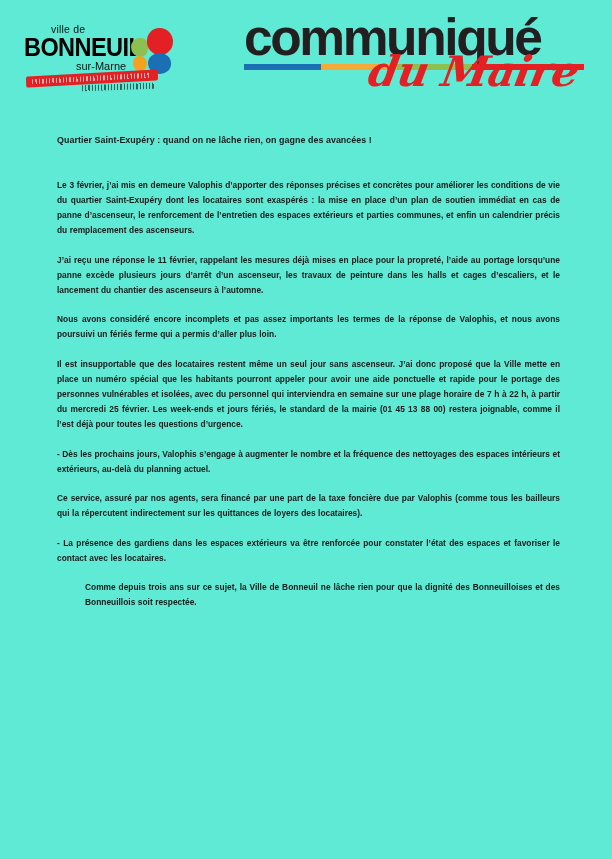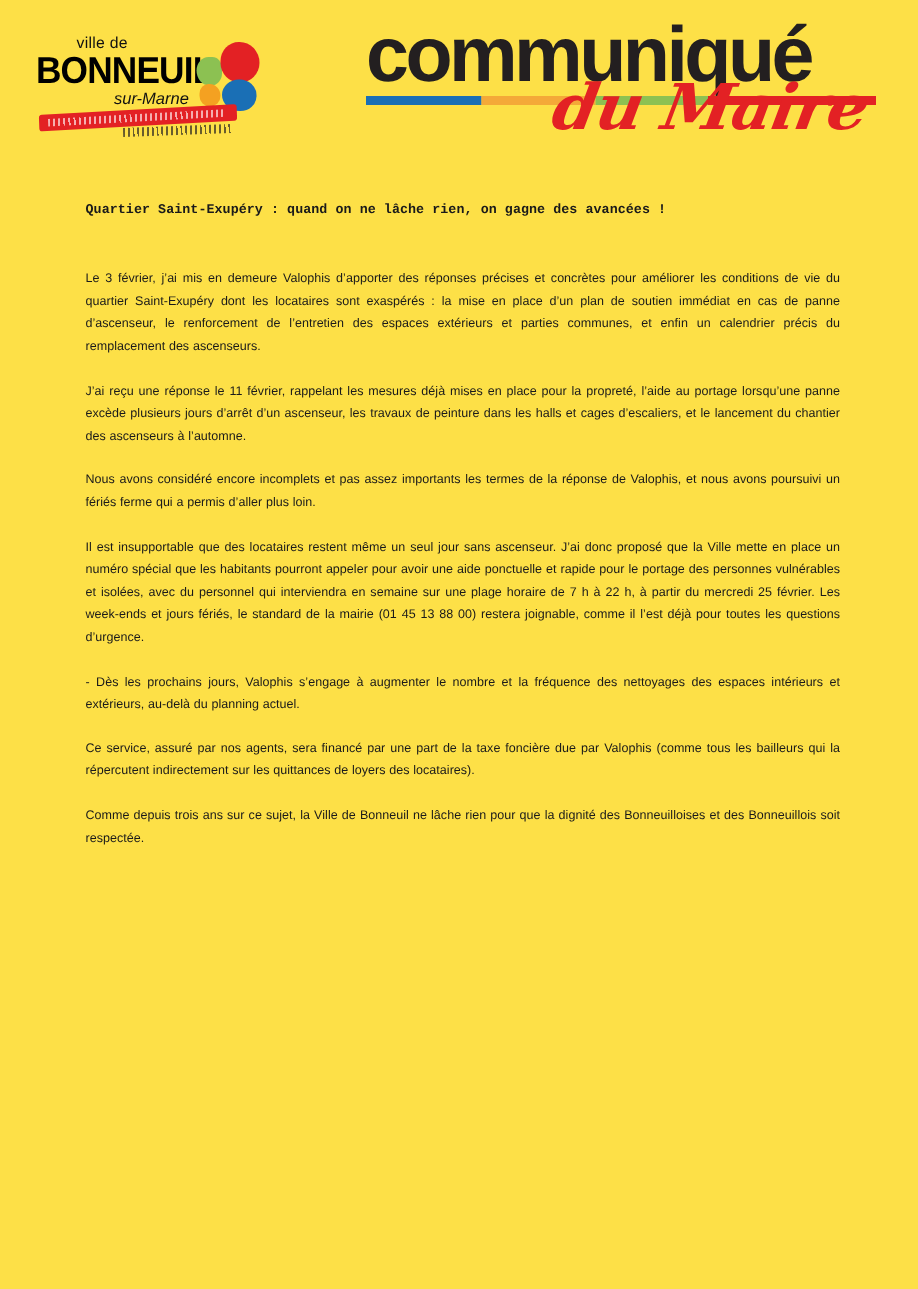--- a/index.html
+++ b/index.html
@@ -13,21 +13,21 @@
     position: relative;
     font-family: "Liberation Sans", sans-serif;
     color: #1a1a1a;
     overflow: hidden;
   }
 
   .page {
     position: relative;
     width: 612px;
     height: 859px;
-    background: #fde047;
+    background: #5eead4;
   }
 
   
   .header {
     position: absolute;
     top: 0;
     left: 0;
     width: 612px;
     height: 128px;
   }
@@ -64,21 +64,20 @@
     transform-origin: left center;
   }
   .logo-surmarne {
     position: absolute;
     left: 52px;
     top: 36px;
     font-size: 11px;
     font-weight: 400;
     color: #111111;
     line-height: 12px;
-    font-style: italic;
   }
 
   
   .flower {
     position: absolute;
     left: 106px;
     top: 4px;
     width: 44px;
     height: 46px;
   }
@@ -203,35 +202,35 @@
     width: 503px;
   }
 
   .headline {
     font-size: 8.9px;
     font-weight: 700;
     line-height: 12px;
     color: #1a1a1a;
     letter-spacing: 0.05px;
     margin: 0 0 32px 0;
-    font-family: Liberation Mono, monospace;
   }
 
   .para {
     font-size: 8.35px;
     line-height: 15.05px;
     color: #1a1a1a;
     text-align: justify;
     letter-spacing: 0.02px;
     margin: 0 0 14.5px 0;
     word-spacing: 0.15px;
     -webkit-hyphens: none;
     hyphens: none;
-  }
-  .para:last-child { margin-bottom: 0; }
+    font-weight: bold;
+  }
+  .para:last-child { margin-bottom: 0; margin-left: 28px; }
 </style>
 </head>
 <body>
 
 <div class="page">
 
   <div class="header">
 
     <div class="logo">
       <div class="logo-villede">ville de</div>
@@ -265,16 +264,17 @@
 
   <div class="content">
     <div class="headline">Quartier Saint-Exupéry : quand on ne lâche rien, on gagne des avancées !</div>
 
     <p class="para">Le 3 février, j’ai mis en demeure Valophis d’apporter des réponses précises et concrètes pour améliorer les conditions de vie du quartier Saint-Exupéry dont les locataires sont exaspérés : la mise en place d’un plan de soutien immédiat en cas de panne d’ascenseur, le renforcement de l’entretien des espaces extérieurs et parties communes, et enfin un calendrier précis du remplacement des ascenseurs.</p>
     <p class="para">J’ai reçu une réponse le 11 février, rappelant les mesures déjà mises en place pour la propreté, l’aide au portage lorsqu’une panne excède plusieurs jours d’arrêt d’un ascenseur, les travaux de peinture dans les halls et cages d’escaliers, et le lancement du chantier des ascenseurs à l’automne.</p>
     <p class="para">Nous avons considéré encore incomplets et pas assez importants les termes de la réponse de Valophis, et nous avons poursuivi un fériés ferme qui a permis d’aller plus loin.</p>
     <p class="para">Il est insupportable que des locataires restent même un seul jour sans ascenseur. J’ai donc proposé que la Ville mette en place un numéro spécial que les habitants pourront appeler pour avoir une aide ponctuelle et rapide pour le portage des personnes vulnérables et isolées, avec du personnel qui interviendra en semaine sur une plage horaire de 7 h à 22 h, à partir du mercredi 25 février. Les week-ends et jours fériés, le standard de la mairie (01 45 13 88 00) restera joignable, comme il l’est déjà pour toutes les questions d’urgence.</p>
     <p class="para">- Dès les prochains jours, Valophis s’engage à augmenter le nombre et la fréquence des nettoyages des espaces intérieurs et extérieurs, au-delà du planning actuel.</p>
     <p class="para">Ce service, assuré par nos agents, sera  financé par une part de la taxe foncière due par Valophis (comme tous les bailleurs qui la répercutent indirectement sur les quittances de loyers des locataires).</p>
+    <p class="para">- La présence des gardiens dans les espaces extérieurs va être renforcée pour constater l’état des espaces et favoriser le contact avec les locataires.</p>
     <p class="para">Comme depuis trois ans sur ce sujet, la Ville de Bonneuil ne lâche rien pour que la dignité des Bonneuilloises et des Bonneuillois soit respectée.</p>
   </div>
 
 </div>
 
 </body></html>

